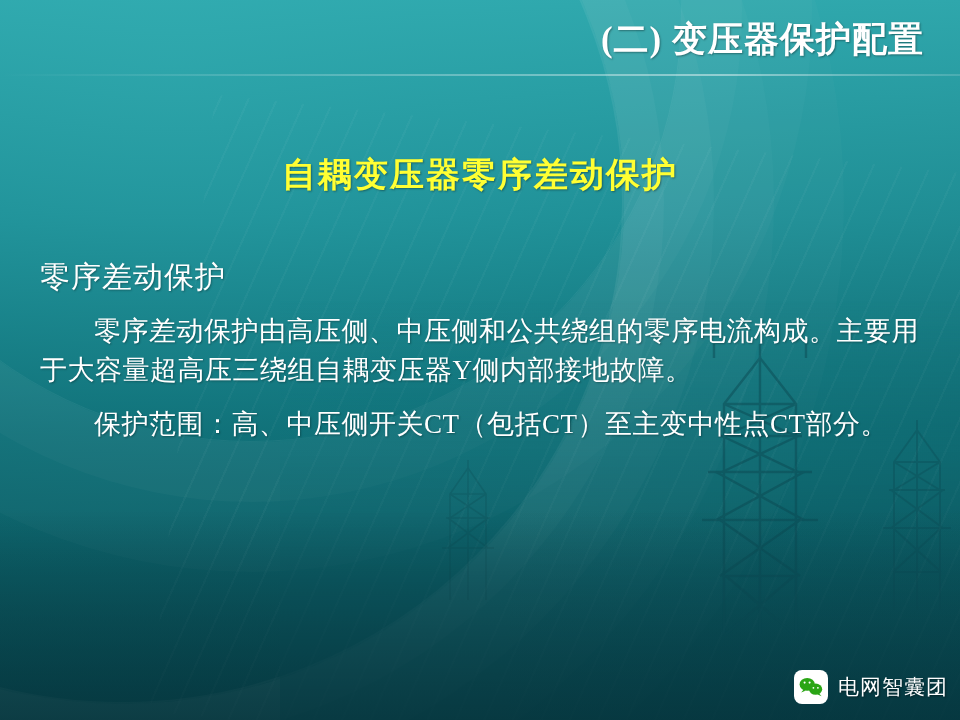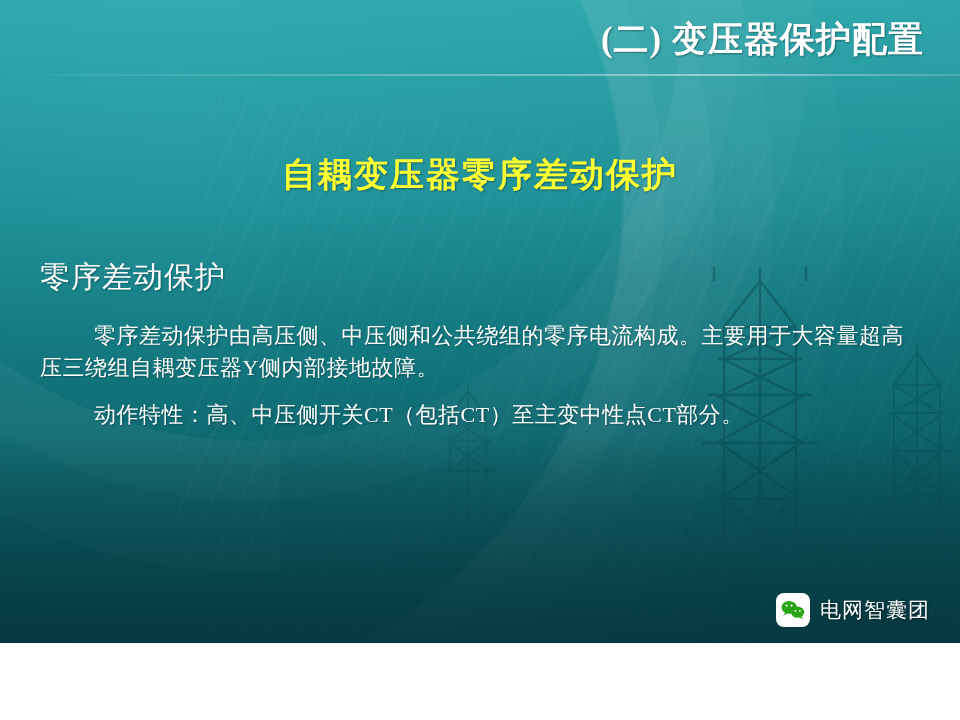--- a/index.html
+++ b/index.html
@@ -9,21 +9,21 @@
   body {
     width: 960px;
     height: 720px;
     overflow: hidden;
     font-family: "Liberation Serif", serif;
   }
 
   #slide {
     position: relative;
     width: 960px;
-    height: 643px;
+    height: 720px;
     overflow: hidden;
     background: #0e6b72;
   }
 
   
   .bg-base {
     position: absolute;
     inset: 0;
     background:
       radial-gradient(circle at 18% 8%, #2fa8ac 0%, #1a8b92 22%, #0e757c 45%, #0b6268 70%, #08484f 100%);
@@ -145,35 +145,35 @@
     top: 258px;
     width: 890px;
     color: #ffffff;
     font-family: "Liberation Serif", serif;
   }
   .lead {
     font-size: 30px;
     line-height: 1.28;
     letter-spacing: 1px;
     text-shadow: 1px 1px 2px rgba(0,0,0,0.3);
-    margin: 0 0 24px 6px;
+    margin: 0 0 16px 6px;
   }
   .para {
-    font-size: 22px;
+    font-size: 27px;
     line-height: 1.42;
     letter-spacing: 0.5px;
     text-indent: 54px;
     margin: 16px 0 2px 6px;
     text-shadow: 1px 1px 2px rgba(0,0,0,0.3);
   }
 
   
   .footer-badge {
     position: absolute;
-    right: 30px;
+    right: 12px;
     bottom: 16px;
     display: flex;
     align-items: center;
     gap: 10px;
   }
   .wechat-icon {
     width: 34px;
     height: 34px;
     border-radius: 8px;
     background: #ffffff;
@@ -256,21 +256,21 @@
   </div>
 
   <div class="header-title">(二) 变压器保护配置</div>
   <div class="header-rule"></div>
 
   <div class="slide-title">自耦变压器零序差动保护</div>
 
   <div class="body-block">
     <p class="lead">零序差动保护</p>
     <p class="para">零序差动保护由高压侧、中压侧和公共绕组的零序电流构成。主要用于大容量超高压三绕组自耦变压器Y侧内部接地故障。</p>
-    <p class="para">动作特性：高、中压侧开关CT（包括CT）至主变中性点CT部分。</p>
+    <p class="para">保护范围：高、中压侧开关CT（包括CT）至主变中性点CT部分。</p>
   </div>
 
   <div class="footer-badge">
     <span class="wechat-icon">
       <svg width="24" height="20" viewBox="0 0 24 20">
         <g fill="#2aa515">
           <ellipse cx="8.2" cy="7.4" rx="7.6" ry="6.4"></ellipse>
           <path d="M4.6 12.4 L2.2 15.6 L6.4 13.8 Z"></path>
         </g>
         <g fill="#ffffff">

